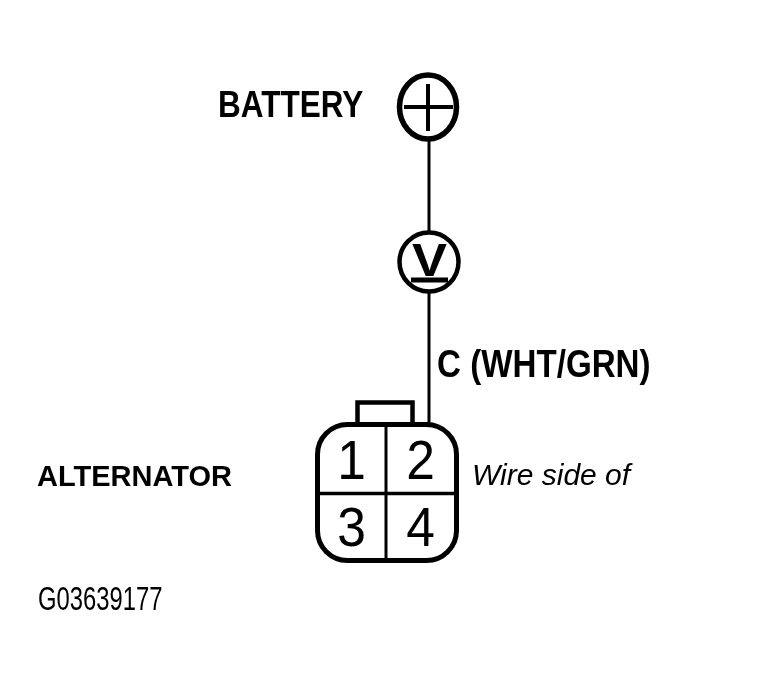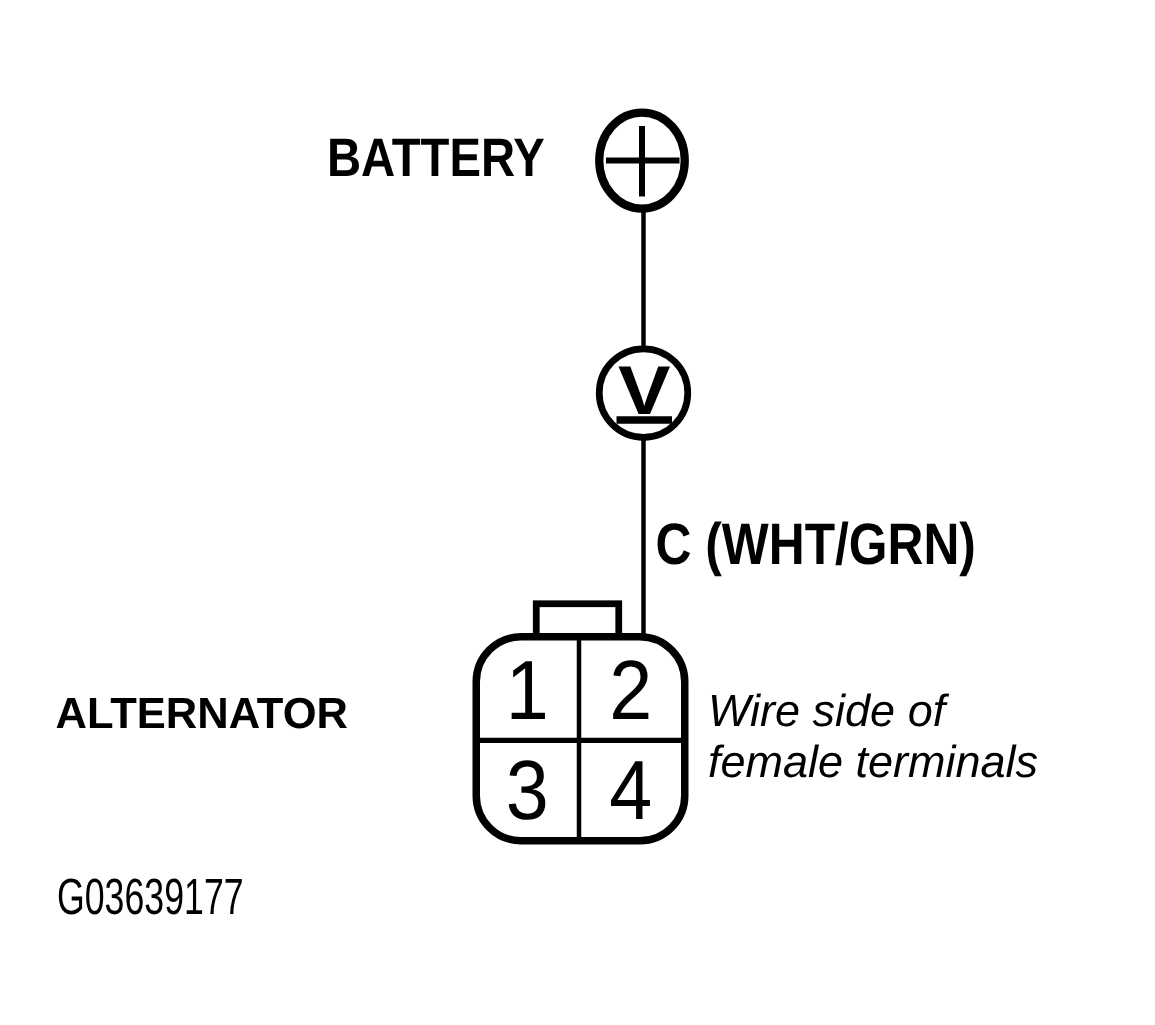--- a/index.html
+++ b/index.html
@@ -109,21 +109,20 @@
   <div class="lbl lbl-battery">BATTERY</div>
 
   <div class="lbl lbl-wire">C (WHT/GRN)</div>
 
   <div class="lbl lbl-connector">
     <div>ALTERNATOR</div>
   </div>
 
   <div class="lbl lbl-note">
     <div>Wire side of</div>
-    <div>female terminals</div>
   </div>
 
   <div class="lbl lbl-figid">G03639177</div>
 
   <div class="pin-cell cell-1">
     <span>1</span>
   </div>
   <div class="pin-cell cell-2">
     <span>2</span>
   </div>

